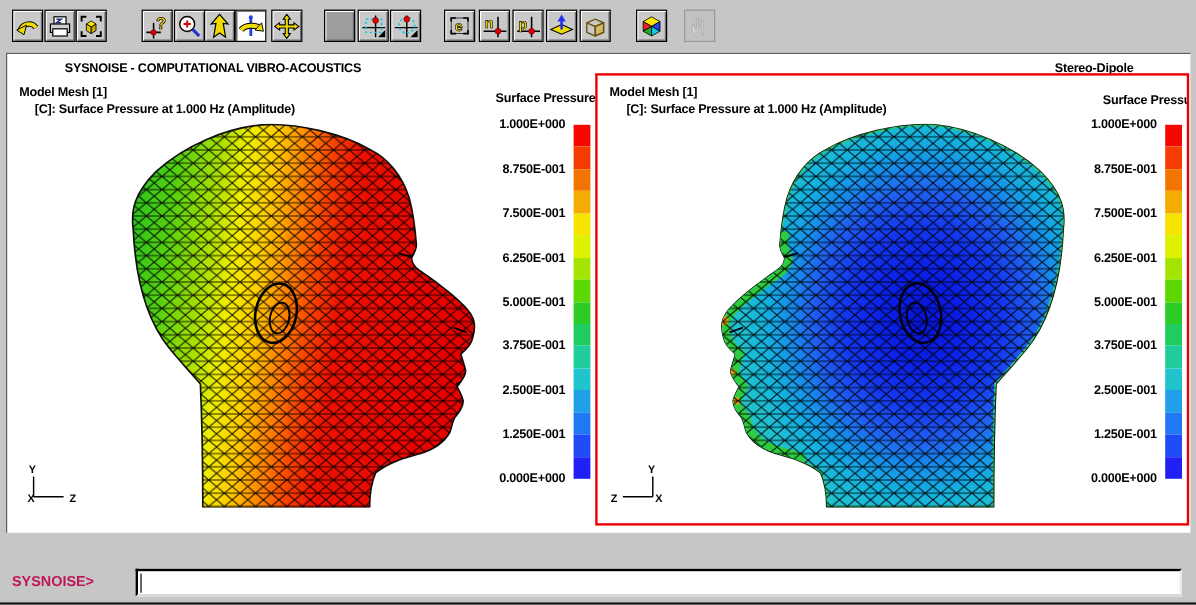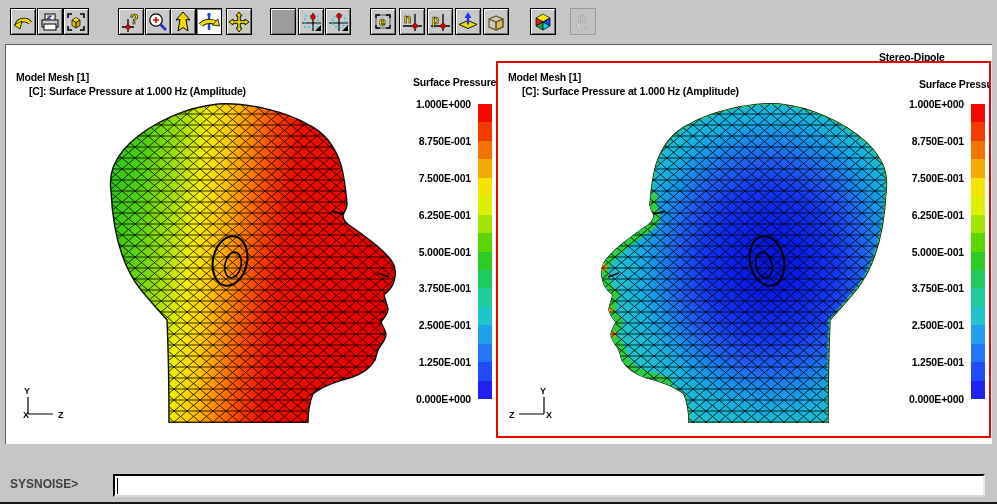--- a/index.html
+++ b/index.html
@@ -16,21 +16,21 @@
   .redbox{position:absolute;left:490px;top:16px;width:491px;height:373px;border:2px solid #ef0000;overflow:hidden;}
   .legend{position:absolute;width:122px;height:295px;}
   .legend-labels{position:absolute;left:0;top:0;width:100px;height:295px;}
   .legend-labels div{position:absolute;right:0;width:100px;text-align:right;
                      font:700 10.5px "Liberation Sans",sans-serif;letter-spacing:-0.2px;}
   .legend-colors{position:absolute;left:107px;top:0;width:14px;height:295px;display:flex;flex-direction:column;}
   .legend-colors div{flex:1;}
   .headview{position:absolute;width:305px;height:320px;}
   .triad{position:absolute;width:52px;height:36px;}
   .triad text{font:700 9px "Liberation Sans",sans-serif;}
-  .console-prompt{position:absolute;left:10px;top:477px;font:700 12px "Liberation Sans",sans-serif;color:#404040;}
+  .console-prompt{position:absolute;left:10px;top:477px;font:700 12px "Liberation Sans",sans-serif;color:#be185d;}
   .command-input{position:absolute;left:113px;top:474px;width:872px;height:23px;background:#fff;
                  border:2px solid;border-color:#000 #e9e9e9 #d9d9d9 #000;box-sizing:border-box;
                  font:12px "Liberation Mono",monospace;padding:2px 3px;outline:none;}
   .caret{position:absolute;left:117px;top:478px;width:1px;height:16px;background:#000;}
   .bottomline{position:absolute;left:0;bottom:0;width:997px;height:2px;background:#161616;}
 </style>
 </head>
 <body>
 
 <svg width="0" height="0" style="position:absolute">
@@ -214,20 +214,21 @@
 
   <button class="btn disabled" style="left:570px">
     <svg width="22" height="22">
       <path d="M7,19 C5,16 4,13 5,10 L7,10 L7,13 M7,13 L7,5.5 L8.6,5.5 L8.6,12 M8.6,12 L8.6,4 L10.4,4 L10.4,12 M10.4,12 L10.4,4.8 L12.2,4.8 L12.2,12 M12.2,12 L12.2,6.5 L14,6.5 L14,13 C15,14 15,16 14,19 Z" fill="#d6d6d6" stroke="#a8a8a8" stroke-width="0.7"></path>
     </svg>
   </button>
 </div>
 
 <div class="viewport">
 
+  <div class="t" style="left:48px;top:6px">SYSNOISE - COMPUTATIONAL VIBRO-ACOUSTICS</div>
   <div class="t" style="left:873px;top:6px">Stereo-Dipole</div>
 
   <div class="t" style="left:10px;top:26px">Model Mesh [1]</div>
   <div class="t" style="left:23px;top:40px">[C]: Surface Pressure at 1.000 Hz (Amplitude)</div>
   <div class="t" style="left:407px;top:31px">Surface Pressure</div>
 
   <div class="legend" style="left:365px;top:59px">
     <div class="legend-labels">
         <div style="top: -6px;">1.000E+000</div>
         <div style="top: 30.875px;">8.750E-001</div>

